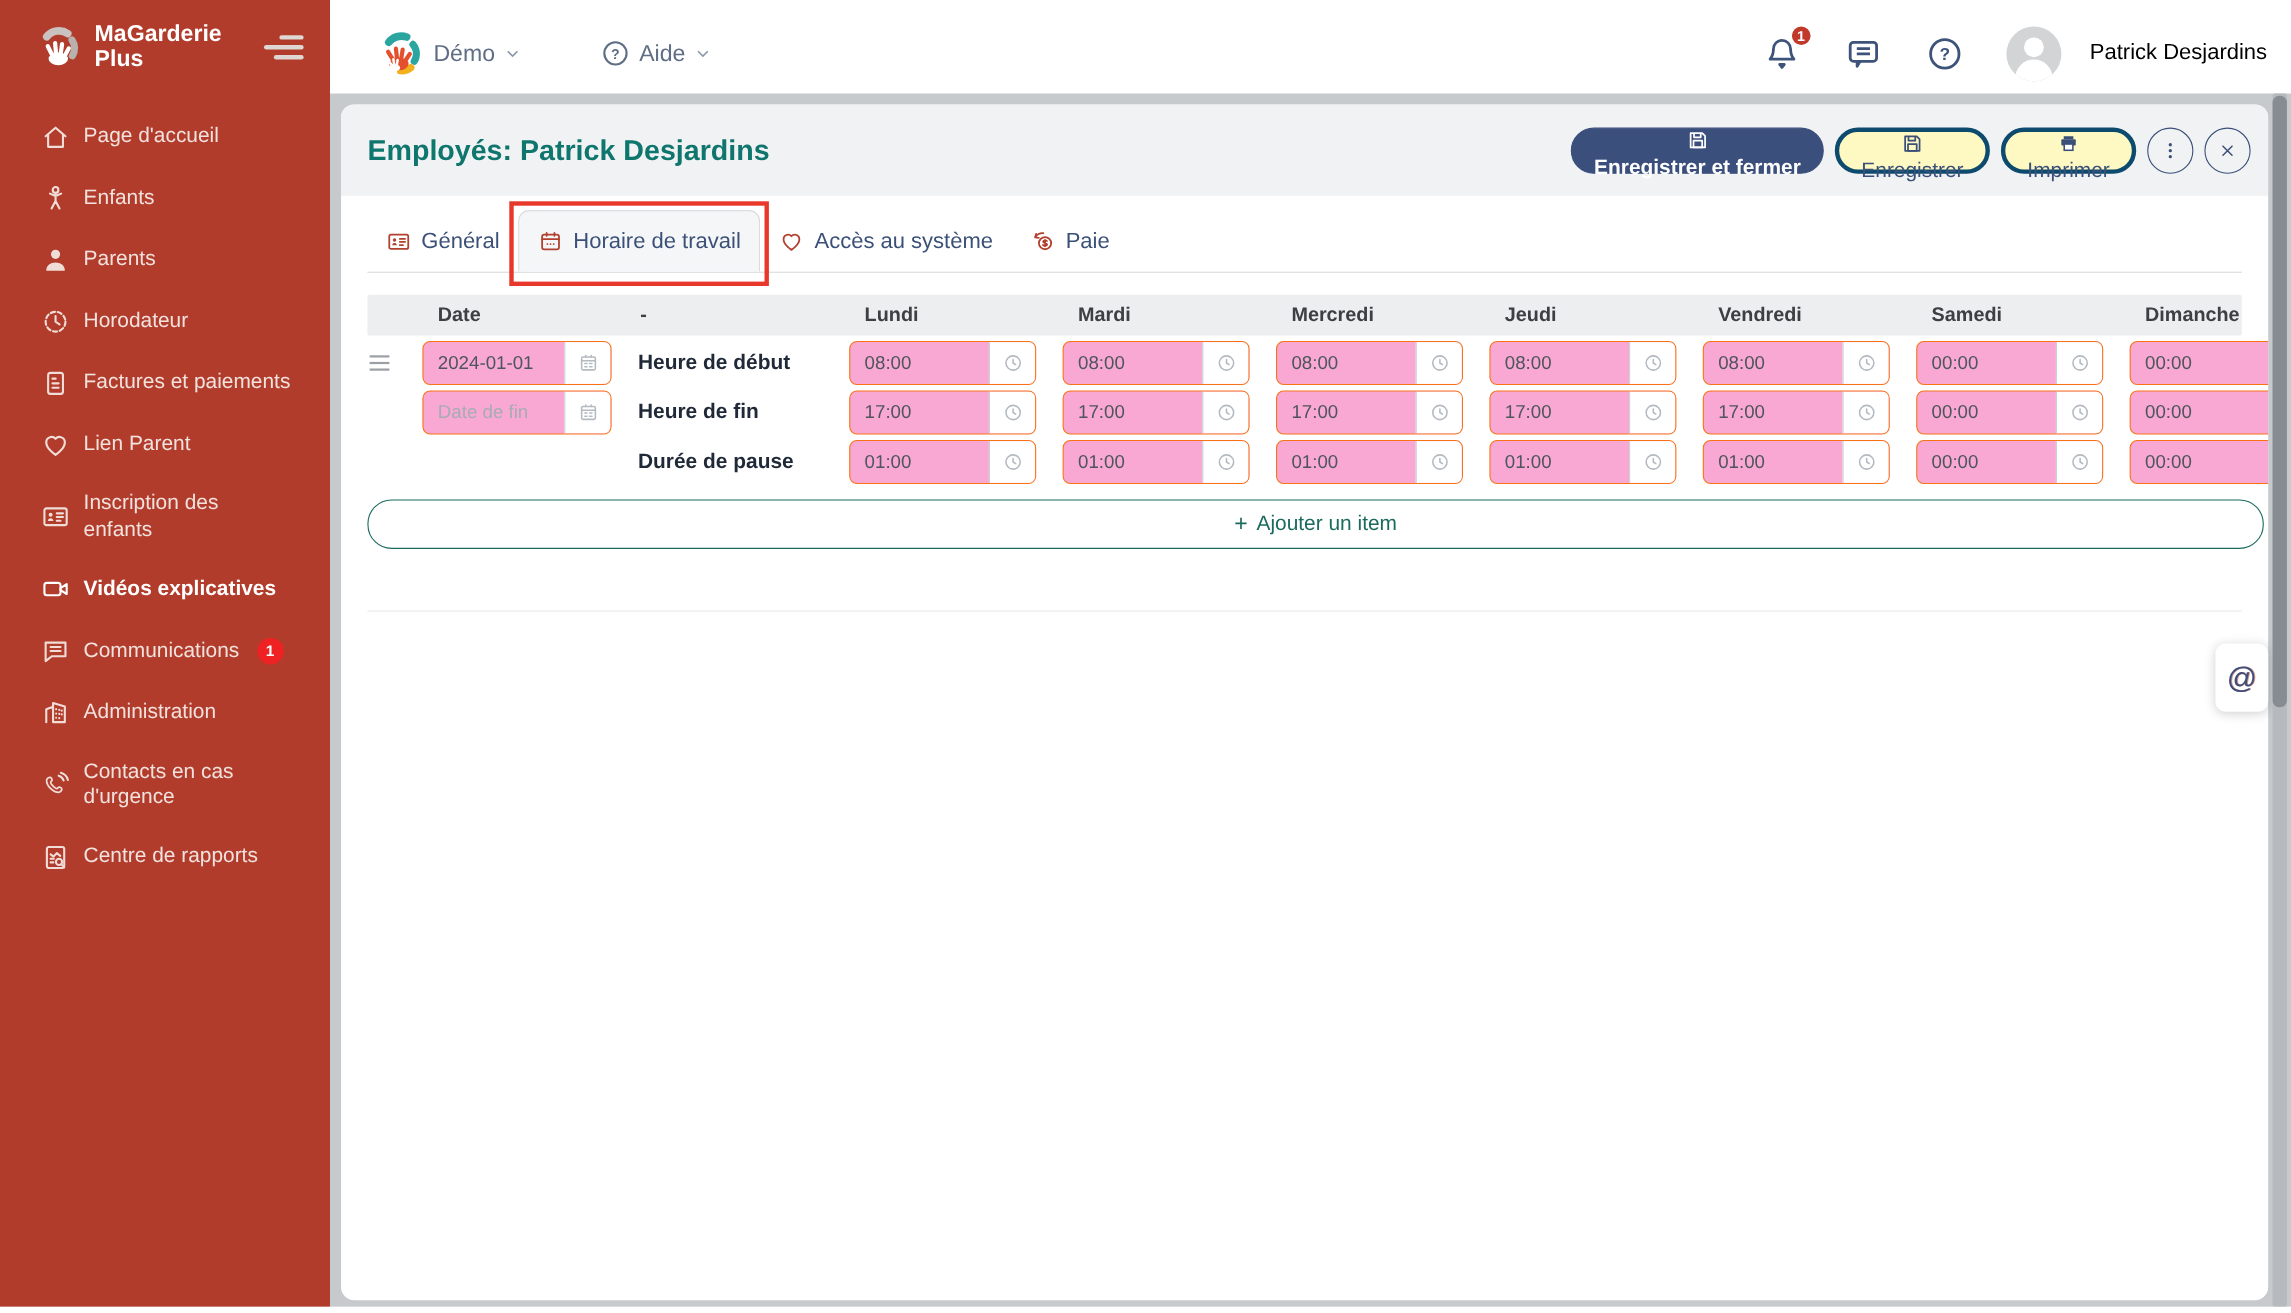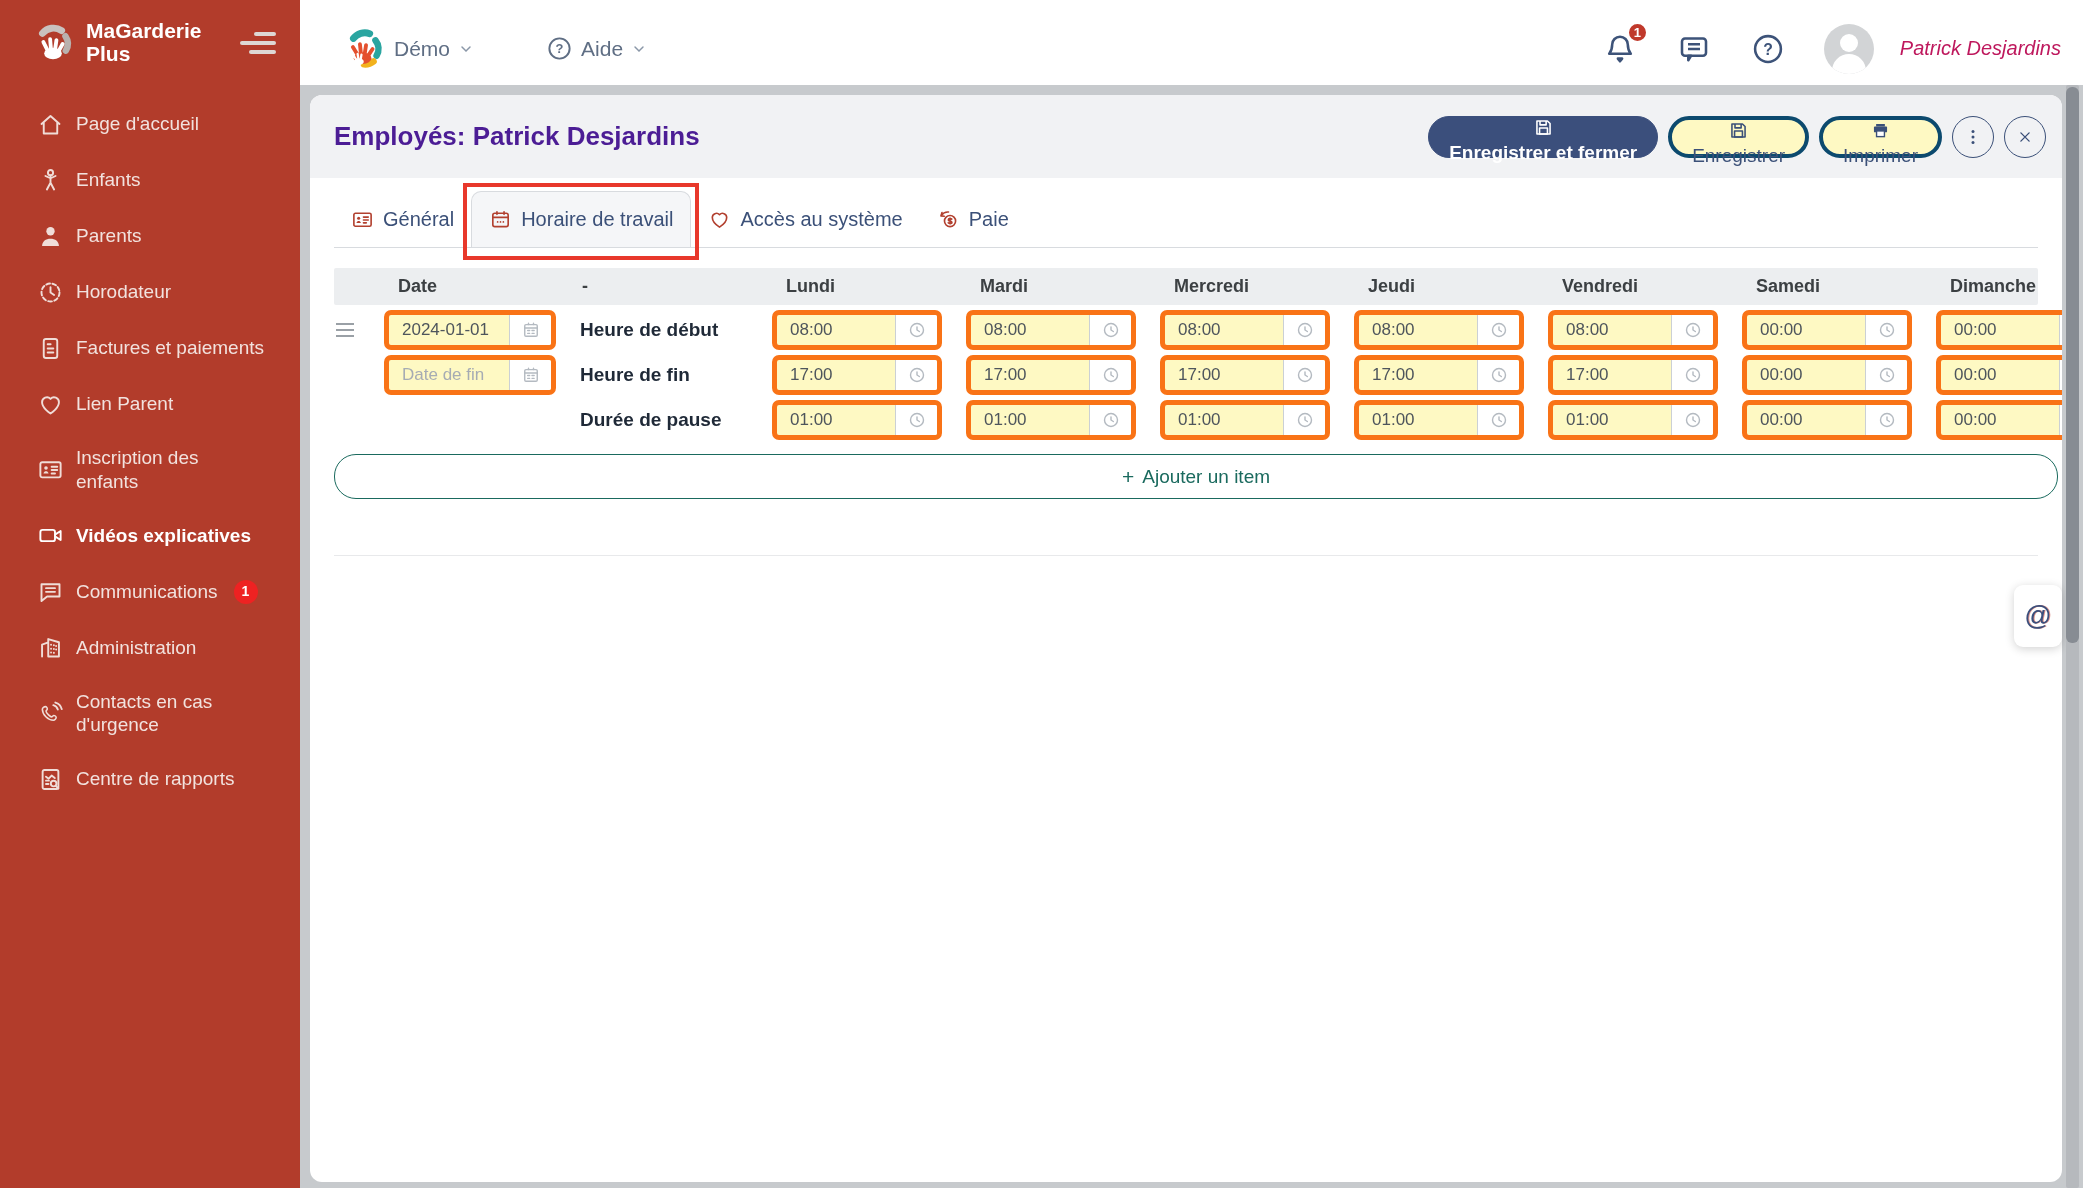--- a/index.html
+++ b/index.html
@@ -37,28 +37,28 @@
   .tb-right { margin-left:auto; display:flex; align-items:center; gap:38px; padding-right:22px; }
   .tb-iconbtn { position:relative; color:#3d5379; cursor:pointer; display:flex; }
   .bell-badge { position:absolute; top:-9px; right:-10px; background:#c0392b; color:#fff;
                 font-size:13px; font-weight:bold; min-width:21px; height:21px; border-radius:11px;
                 display:flex; align-items:center; justify-content:center; border:2px solid #fff; }
   .avatar { width:50px; height:50px; border-radius:50%; background:#d2d4d6; position:relative; overflow:hidden; cursor:pointer; }
   .avatar::before { content:""; position:absolute; left:50%; top:10px; transform:translateX(-50%);
                     width:18px; height:18px; border-radius:50%; background:#fff; }
   .avatar::after { content:""; position:absolute; left:50%; top:30px; transform:translateX(-50%);
                    width:34px; height:24px; border-radius:17px 17px 0 0; background:#fff; }
-  .user-name { font-size:20px; color:#be185d; margin-left:-12px;font-style:italic; }
+  .user-name { font-size:20px; color:#000000; margin-left:-12px; }
 
   
   .content { position:absolute; left:300px; top:85px; width:1783px; height:1103px; background:#c7cacd; }
   .panel { position:absolute; left:10px; top:10px; width:1752px; height:1087px;
            background:#fff; border-radius:12px; overflow:hidden; }
   .panel-header { height:83px; background:#f1f2f4; display:flex; align-items:center; padding:0 16px 0 24px; }
-  .page-title { font-size:26px; font-weight:bold; color:#4c1d95; }
+  .page-title { font-size:26px; font-weight:bold; color:#0f766e; }
   .actions { margin-left:auto; display:flex; align-items:center; gap:10px; }
   .btn { display:flex; align-items:center; gap:4px; height:42px; padding:0 20px; border-radius:21px;
          font-size:19px; cursor:pointer; white-space:nowrap; font-family:Liberation Sans, sans-serif;flex-direction:column; }
   .btn-primary { background:#3b4f7c; border:1px solid #3b4f7c; color:#fff; font-weight:bold; }
   .btn-outline { background:#fef9c3; border:4px solid #0c4a6e; color:#3b5078;text-align:right; }
   .btn-circle { width:42px; height:42px; padding:0; justify-content:center; border-radius:50%;
                 background:transparent; border:1px solid #3b5078; color:#3b5078; }
 
   
   .tabs-wrap { position:relative; padding:13px 24px 0 24px; }
@@ -73,21 +73,21 @@
 
   
   .sched { padding:20px 24px 0 24px; }
   .sched-grid { display:grid; grid-template-columns:26px 172px 168px repeat(7,170px) 36px;
                 column-gap:24px; align-items:center; }
   .sched-head { background:#eceef0; height:37px; border-radius:2px; }
   .sched-head .hcell { font-size:18px; font-weight:bold; color:#3c4043; padding-left:14px; }
   .sched-head .hcell.dash { padding-left:2px; }
   .srow { margin-top:5px; height:40px; }
   .row-label { font-size:19px; font-weight:bold; color:#1f2937; }
-  .tgroup { display:flex; height:40px; border:5px solid #f97316; border-radius:7px; background:#fef9c3; overflow:hidden; }
+  .tgroup { display:flex; height:40px; border:1px solid #f97316; border-radius:7px; background:#f9a8d4; overflow:hidden; }
   .tgroup input { flex:1; min-width:0; border:none; outline:none; padding:0 0 0 13px;
                   font-size:17px; color:#4e555c; font-family:inherit; background:transparent; }
   .tgroup input::placeholder { color:#a6acb3; }
   .addon { width:42px; flex:0 0 42px; border-left:1px solid #cbd0d5; display:flex;
            align-items:center; justify-content:center; color:#b4bac1; cursor:pointer; background:#fff; }
   .drag-handle { display:flex; flex-direction:column; gap:4px; cursor:grab; padding:4px 2px; }
   .drag-handle span { display:block; width:18px; height:2px; background:#9aa0a6; }
   .trash-btn { color:#d9685a; cursor:pointer; display:flex; }
 
   .add-item { margin:14px 24px 0 24px; width:1724px; height:45px; border:1px solid #1a6a5e;

